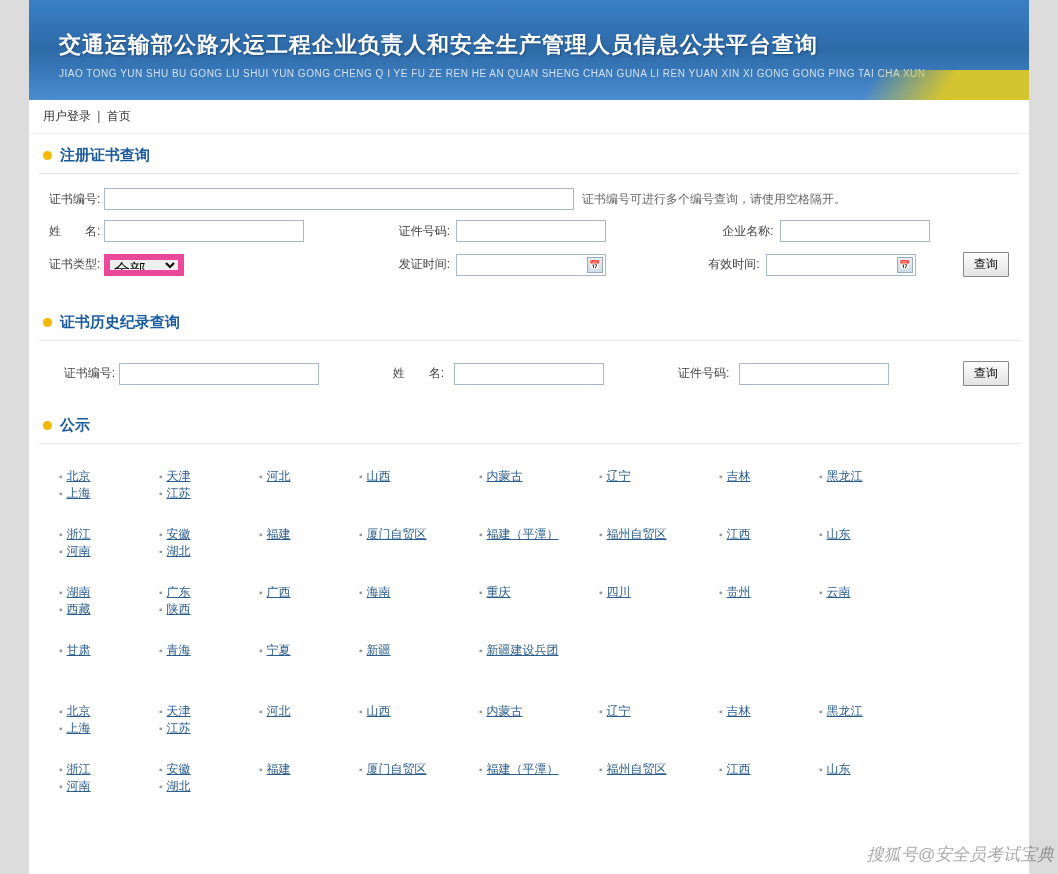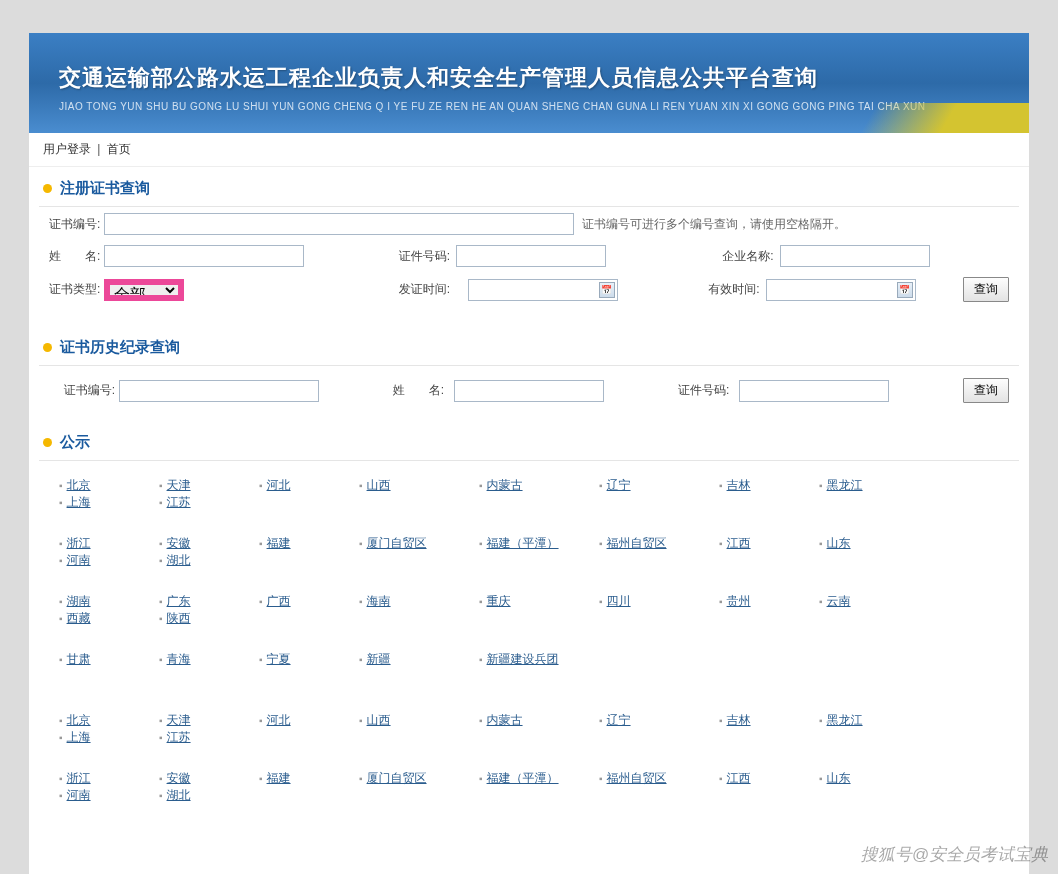--- a/index.html
+++ b/index.html
@@ -6,21 +6,20 @@
     body { font-family: "Microsoft YaHei", Arial, sans-serif; background: #dcdcdc; font-size: 12px; color: #333; }
     .page { background: #fff; width: 1000px; margin: 0 auto; }
     .outer { background: #dcdcdc; padding: 0; }
     
     .banner {
       background: linear-gradient(to bottom, #3b7fc4 0%, #2d6aa8 50%, #4a8dd0 100%);
       height: 100px;
       padding: 30px 0 0 30px;
       position: relative;
       overflow: hidden;
-      margin-top: 33px;
     }
     .banner::after {
       content: '';
       position: absolute;
       right: 0;
       bottom: 0;
       width: 200px;
       height: 30px;
       background: linear-gradient(90deg, transparent 0%, #d4c430 40%, #d4c430 100%);
       transform: skewX(-30deg) translateX(40px);
@@ -32,21 +31,21 @@
     .topbar a { color: #333; text-decoration: none; cursor: pointer; }
     .topbar-sep { margin: 0 3px; }
     
     .content { padding: 0 10px 20px 10px; }
     
     .section-header {
       display: flex;
       align-items: center;
       padding: 12px 4px 8px 4px;
       border-bottom: 1px solid #e5e5e5;
-      margin-bottom: 6px;
+      margin-bottom: 14px;
     }
     .bullet {
       width: 9px; height: 9px;
       background: #f5b800;
       border-radius: 50%;
       margin-right: 8px;
     }
     .section-title { color: #1a5a9e; font-size: 15px; font-weight: bold; }
     
     .form-area { padding: 0 10px 14px 10px; }
@@ -92,21 +91,21 @@
       display: inline-block;
       width: 100px;
       font-size: 12px;
     }
     .province-cell.wide { width: 120px; }
     .province-bullet { color: #999; margin-right: 4px; font-size: 10px; }
     .province-link { color: #2b5d8e; text-decoration: underline; cursor: pointer; }
     
     .watermark {
       position: fixed;
-      right: 10px;
+      right: 4px;
       bottom: 8px;
       font-size: 17px;
       color: rgba(0,0,0,0.35);
       font-style: italic;
       font-weight: 500;
       pointer-events: none;
     }
     
     .row1-cert-no { width: 55px; display: inline-block; }
     .row1-input { width: 470px; }
@@ -159,21 +158,21 @@
             <input class="form-input" style="width: 150px;">
           </div>
         </div>
         <div class="form-row">
           <div class="g3-col" style="flex:0 0 auto;">
             <span class="form-label row1-cert-no">证书类型:</span>
             <select class="form-select" style="width:80px">
               <option>全部</option>
             </select>
           </div>
-          <div class="g3-col" style="margin-left:210px;gap:12px;">
+          <div class="g3-col" style="margin-left:210px;">
             <span class="form-label g3-label">发证时间:</span>
             <span class="date-wrap">
               <input class="form-input" style="width: 150px;">
               <span class="cal-icon">📅</span>
             </span>
           </div>
           <div class="g3-col" style="margin-left:50px;">
             <span class="form-label g3-label">有效时间:</span>
             <span class="date-wrap">
               <input class="form-input" style="width: 150px;">

